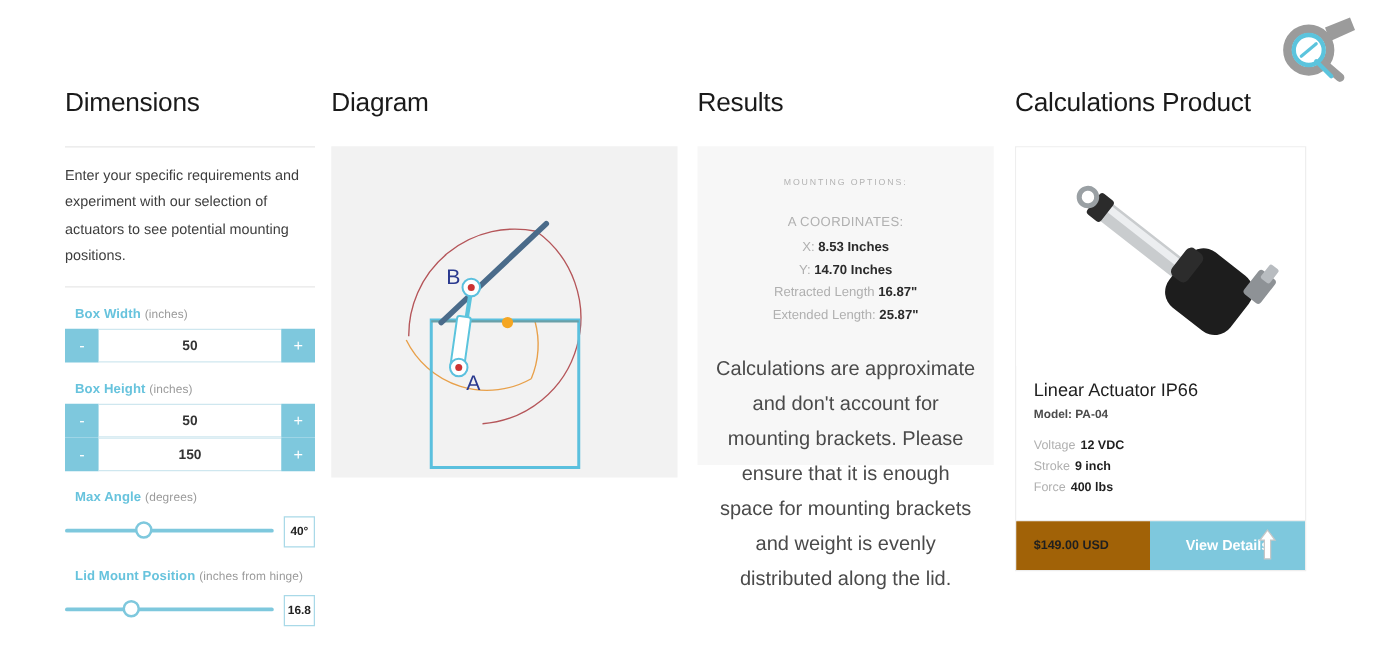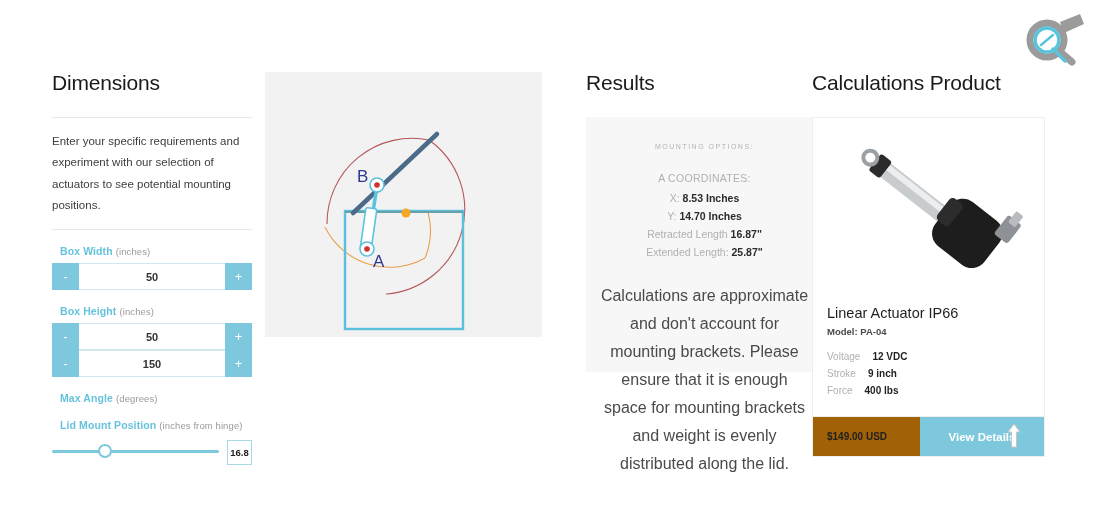--- a/index.html
+++ b/index.html
@@ -11,21 +11,21 @@
   }
   .page { position: relative; width: 1100px; height: 529px; text-decoration: underline; }
 
   
   .logo { position: absolute; top: 12px; right: 14px; width: 66px; height: 54px; }
 
   
   .col { position: absolute; top: 72px; }
   .col-dimensions { left: 52px;  width: 200px; }
   .col-diagram    { left: 265px; width: 277px; }
-  .col-results    { left: 586px; width: 237px; }
+  .col-results    { left: 558px; width: 237px; }
   .col-product    { left: 812px; width: 233px; }
 
   .col-title {
     font-size: 21px; font-weight: 400; color: #1a1a1a;
     letter-spacing: -0.2px; line-height: 1; margin-bottom: 24px;
   }
 
   
   .divider { height: 1px; background: #e8e8e8; width: 100%; }
   .intro {
@@ -97,21 +97,21 @@
     width: 233px; border: 1px solid #eeeeee; background: #ffffff;
   }
   .product-img-wrap {
     height: 175px; display: flex; align-items: center; justify-content: center;
     background: #fff;
   }
   .product-body { padding: 12px 14px 14px 14px; }
   .product-name { font-size: 14.5px; color: #1f1f1f; margin-bottom: 5px; }
   .product-model { font-size: 9.5px; color: #4a4a4a; font-weight: bold; margin-bottom: 14px; }
   .spec { font-size: 10px; color: #b0b0b0; margin-bottom: 6px; }
-  .spec b { color: #1f1f1f; font-weight: bold; margin-left: 12px; }
+  .spec b { color: #1f1f1f; font-weight: bold; margin-left: 4px; }
   .product-footer { display: flex; height: 40px; border-top: 1px solid #eeeeee; }
   .price {
     flex: 1; background: #a16207; display: flex; align-items: center;
     padding-left: 14px; font-size: 10px; color: #1f1f1f; font-weight: bold;
   }
   .view-btn {
     width: 124px; background: #7ec8dd; color: #ffffff;
     display: flex; align-items: center; justify-content: center;
     font-size: 11.5px; font-weight: bold; cursor: pointer; position: relative;
   }
@@ -162,35 +162,43 @@
     <div class="stepper">
       <div class="step-btn">-</div>
       <div class="step-val">150</div>
       <div class="step-btn">+</div>
     </div>
 
     <div class="field-label">
       <span>Max Angle</span>
       <span class="unit">(degrees)</span>
     </div>
+    <div class="slider-row">
+      <div class="slider-track-wrap">
+        <div class="slider-track"></div>
+        <div class="slider-thumb" id="thumb0" style="left: 38%;"></div>
+      </div>
+      <div class="slider-val">40°</div>
+    </div>
 
     <div class="field-label">
       <span>Lid Mount Position</span>
       <span class="unit">(inches from hinge)</span>
     </div>
     <div class="slider-row">
       <div class="slider-track-wrap">
         <div class="slider-track"></div>
         <div class="slider-thumb" id="thumb1" style="left: 32%;"></div>
       </div>
       <div class="slider-val">16.8</div>
     </div>
   </div>
 
   <div class="col col-diagram">
+    <div class="col-title">Diagram</div>
     <div class="diagram-panel">
       <svg width="277" height="265" viewBox="0 0 277 265">
 
         <path d="M 62 152 A 85 85 0 0 1 164 68" fill="none" stroke="#b5565a" stroke-width="1.1"></path>
         <path d="M 164 68 A 85 85 0 0 1 121 222" fill="none" stroke="#b5565a" stroke-width="1.1"></path>
 
         <path d="M 60 155 A 72 72 0 0 0 160 186" fill="none" stroke="#e8a04a" stroke-width="1.1"></path>
         <path d="M 160 186 A 72 72 0 0 0 163 140" fill="none" stroke="#e8a04a" stroke-width="1.1"></path>
 
         <rect x="80" y="139" width="118" height="118" fill="none" stroke="#5bc0de" stroke-width="2.4"></rect>

